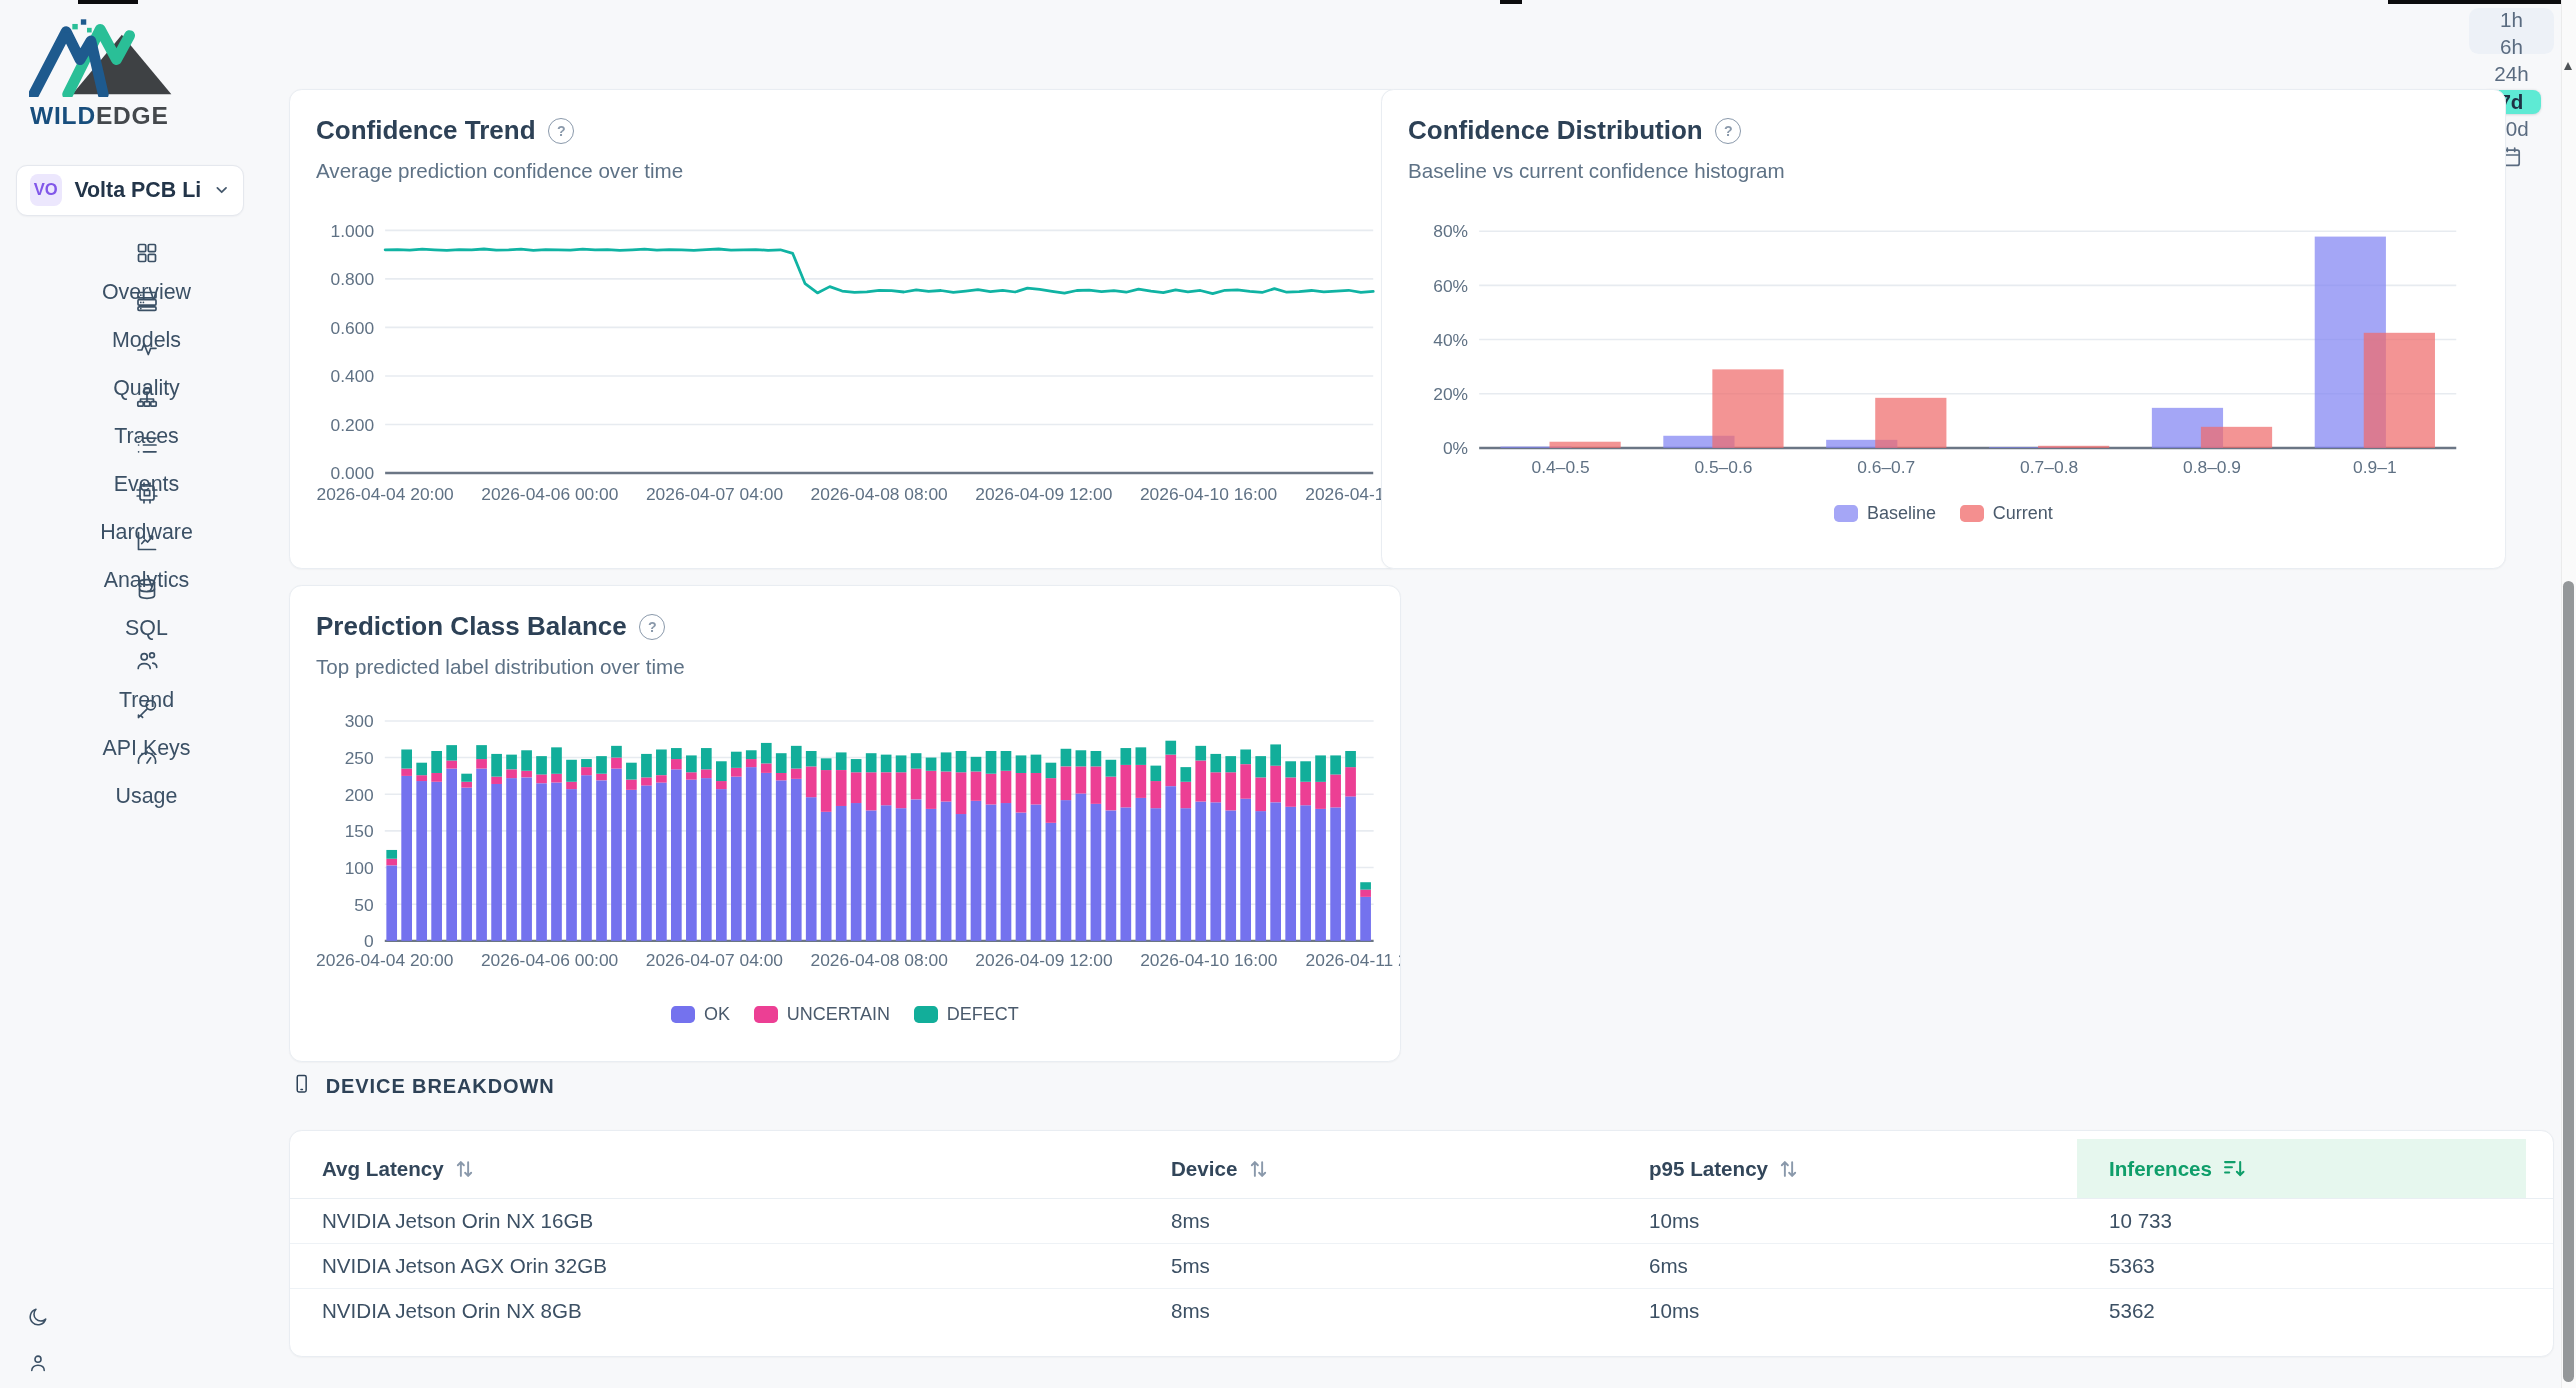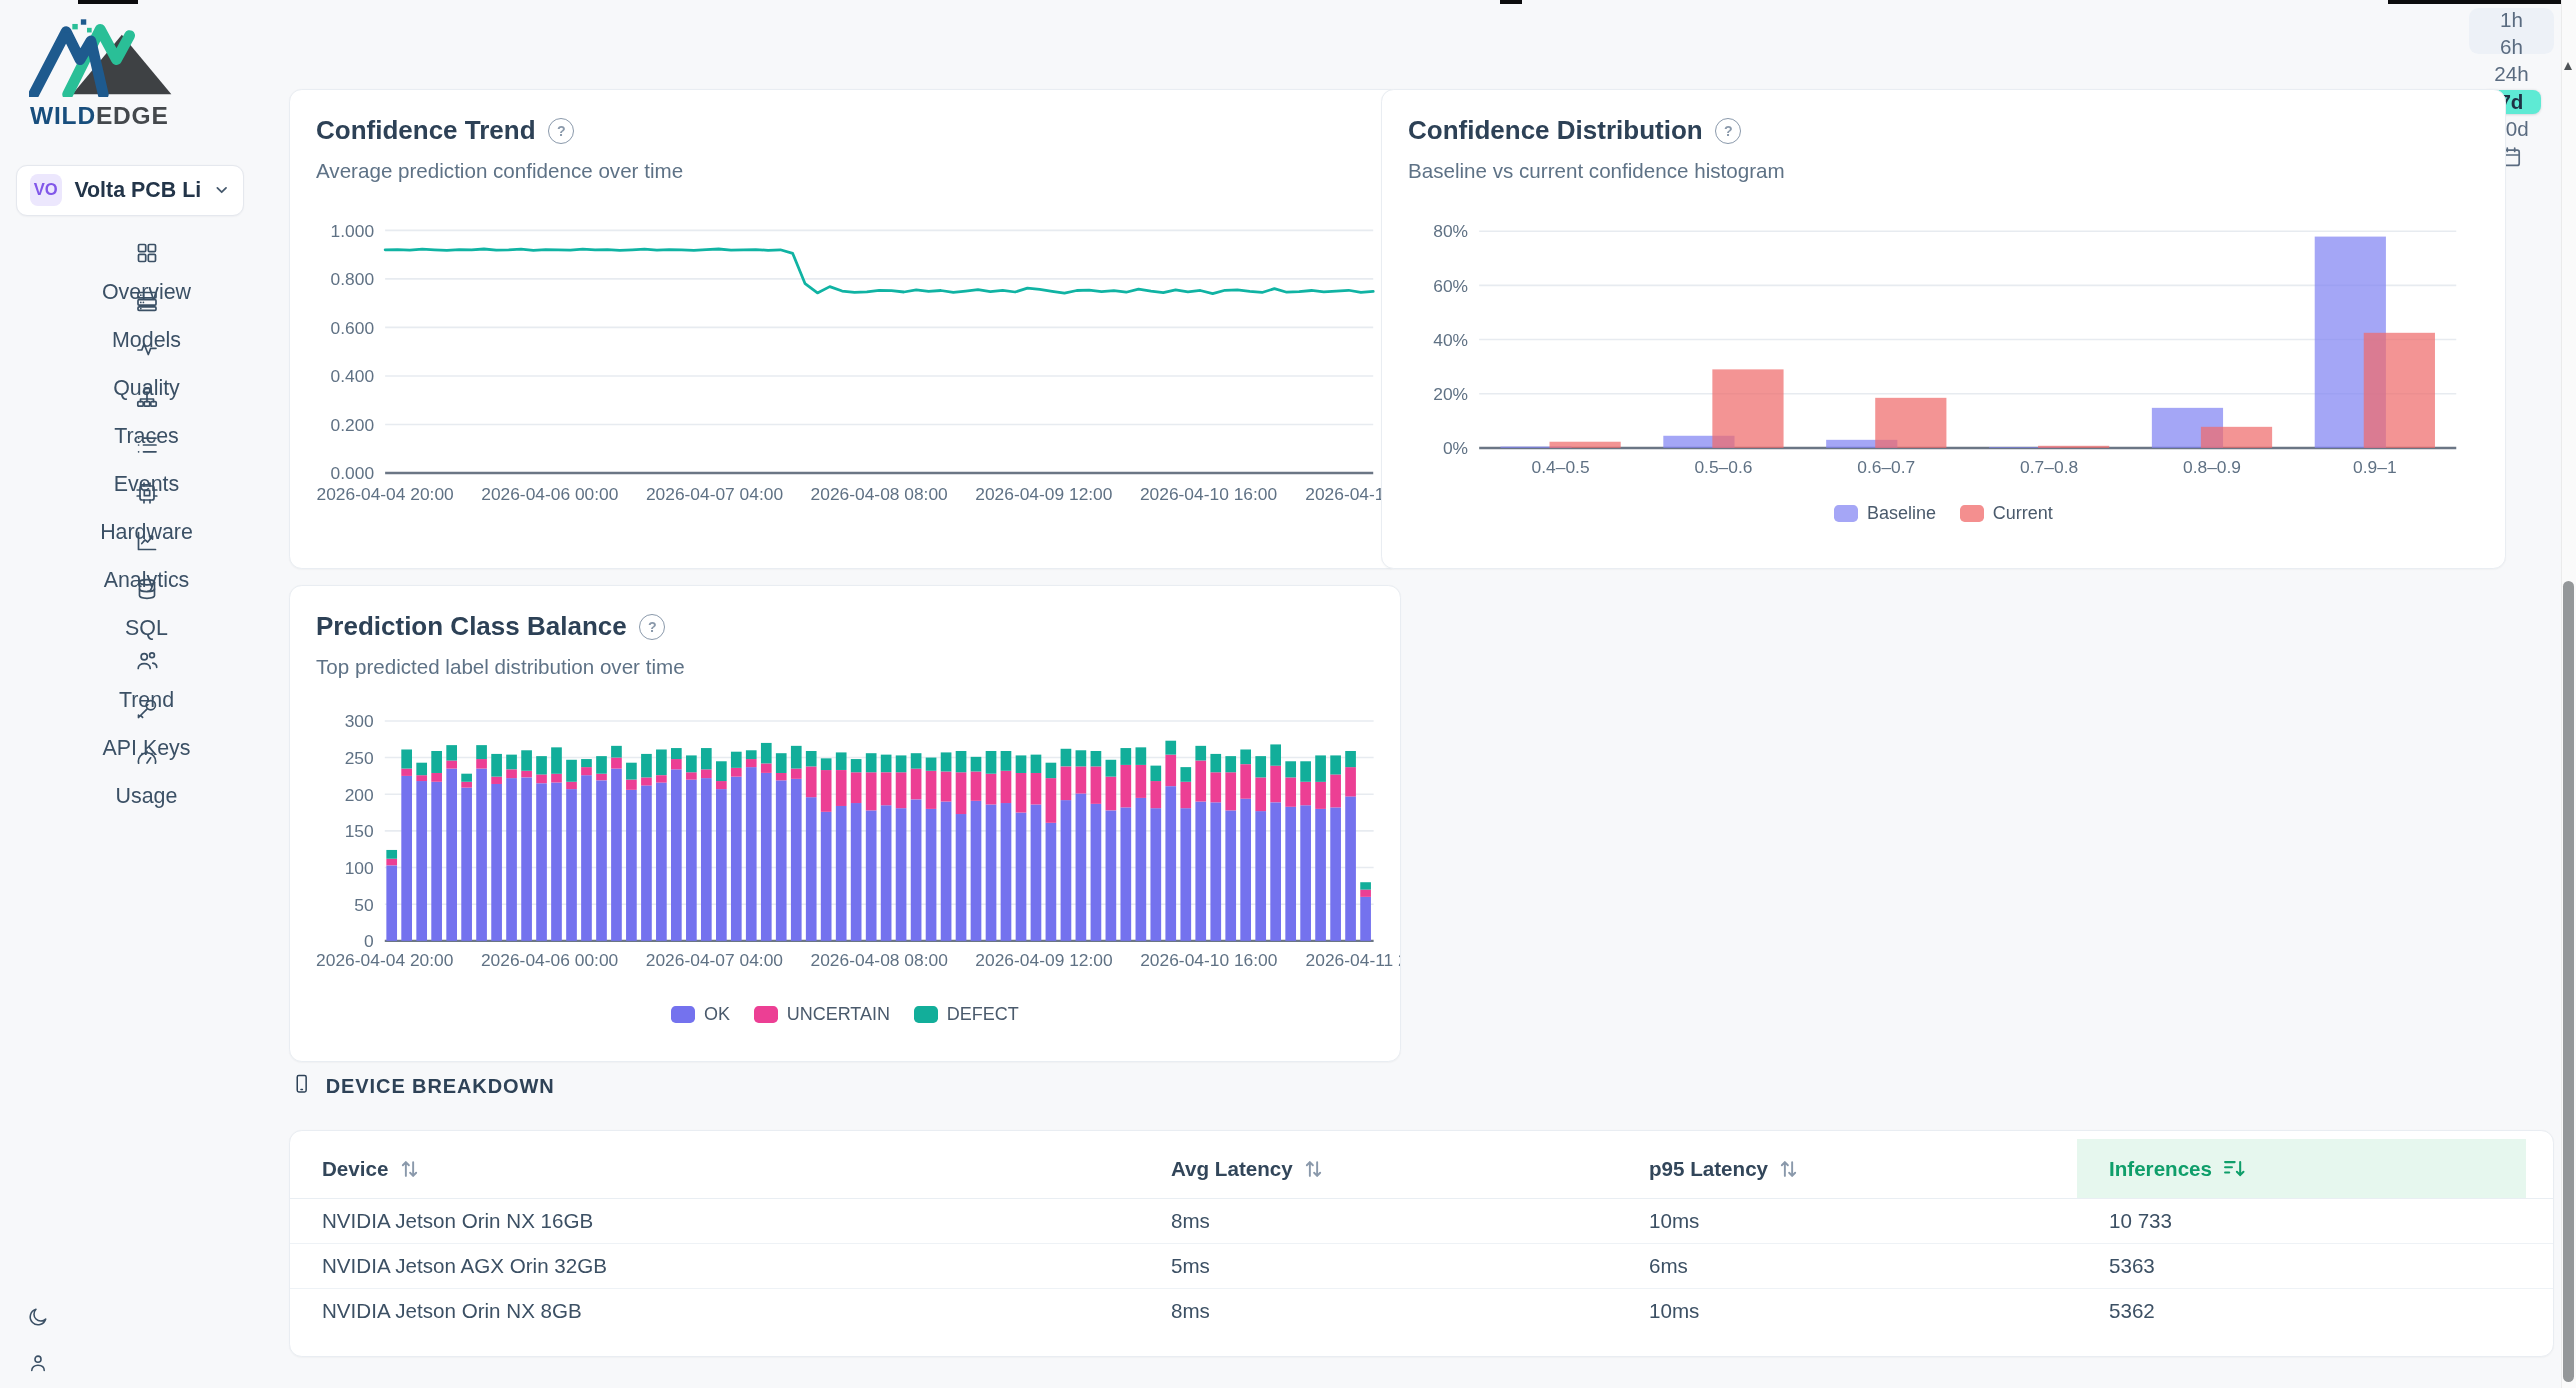--- a/index.html
+++ b/index.html
@@ -565,28 +565,28 @@
           <rect x="7" y="2.8" width="10" height="18.4" rx="1.8"></rect>
           <path d="M11.2 18.6h1.6"></path>
         </svg></span>
     <span>DEVICE BREAKDOWN</span>
   </div>
 
   <section class="card card-table">
     <div class="tbl" id="device-table">
         <div class="thead">
           <button class="th">
-            <span>Device</span>
+            <span>Avg Latency</span>
             <svg width="20.6" height="22" viewBox="0 0 13 16" fill="none" stroke="#8a99ab" stroke-width="1.4" stroke-linecap="round" stroke-linejoin="round">
               <path d="M4 13V3M4 3L1.8 5.3M4 3l2.2 2.3"></path>
               <path d="M9.3 3v10M9.3 13L7.1 10.7M9.3 13l2.2-2.3"></path>
             </svg>
           </button>
           <button class="th">
-            <span>Avg Latency</span>
+            <span>Device</span>
             <svg width="20.6" height="22" viewBox="0 0 13 16" fill="none" stroke="#8a99ab" stroke-width="1.4" stroke-linecap="round" stroke-linejoin="round">
               <path d="M4 13V3M4 3L1.8 5.3M4 3l2.2 2.3"></path>
               <path d="M9.3 3v10M9.3 13L7.1 10.7M9.3 13l2.2-2.3"></path>
             </svg>
           </button>
           <button class="th">
             <span>p95 Latency</span>
             <svg width="20.6" height="22" viewBox="0 0 13 16" fill="none" stroke="#8a99ab" stroke-width="1.4" stroke-linecap="round" stroke-linejoin="round">
               <path d="M4 13V3M4 3L1.8 5.3M4 3l2.2 2.3"></path>
               <path d="M9.3 3v10M9.3 13L7.1 10.7M9.3 13l2.2-2.3"></path>

